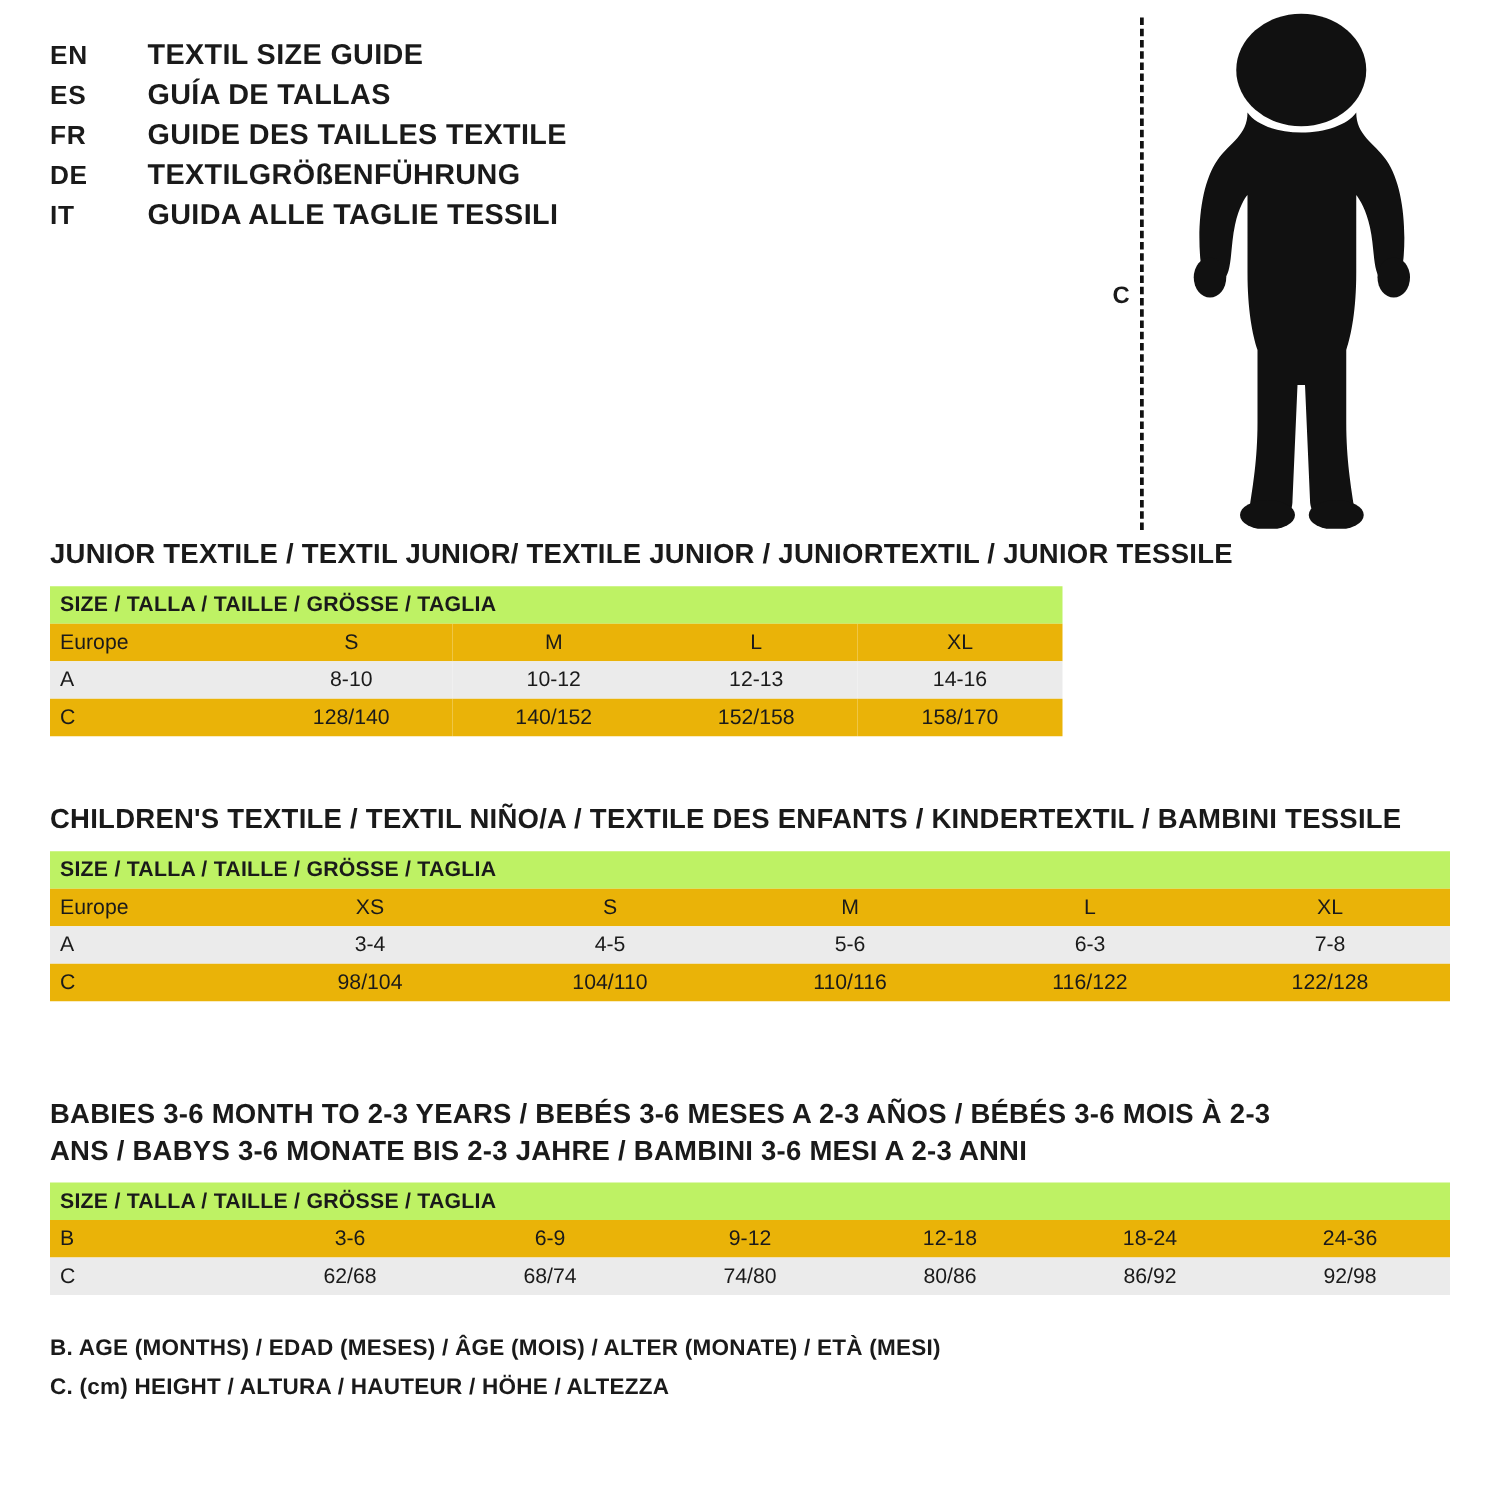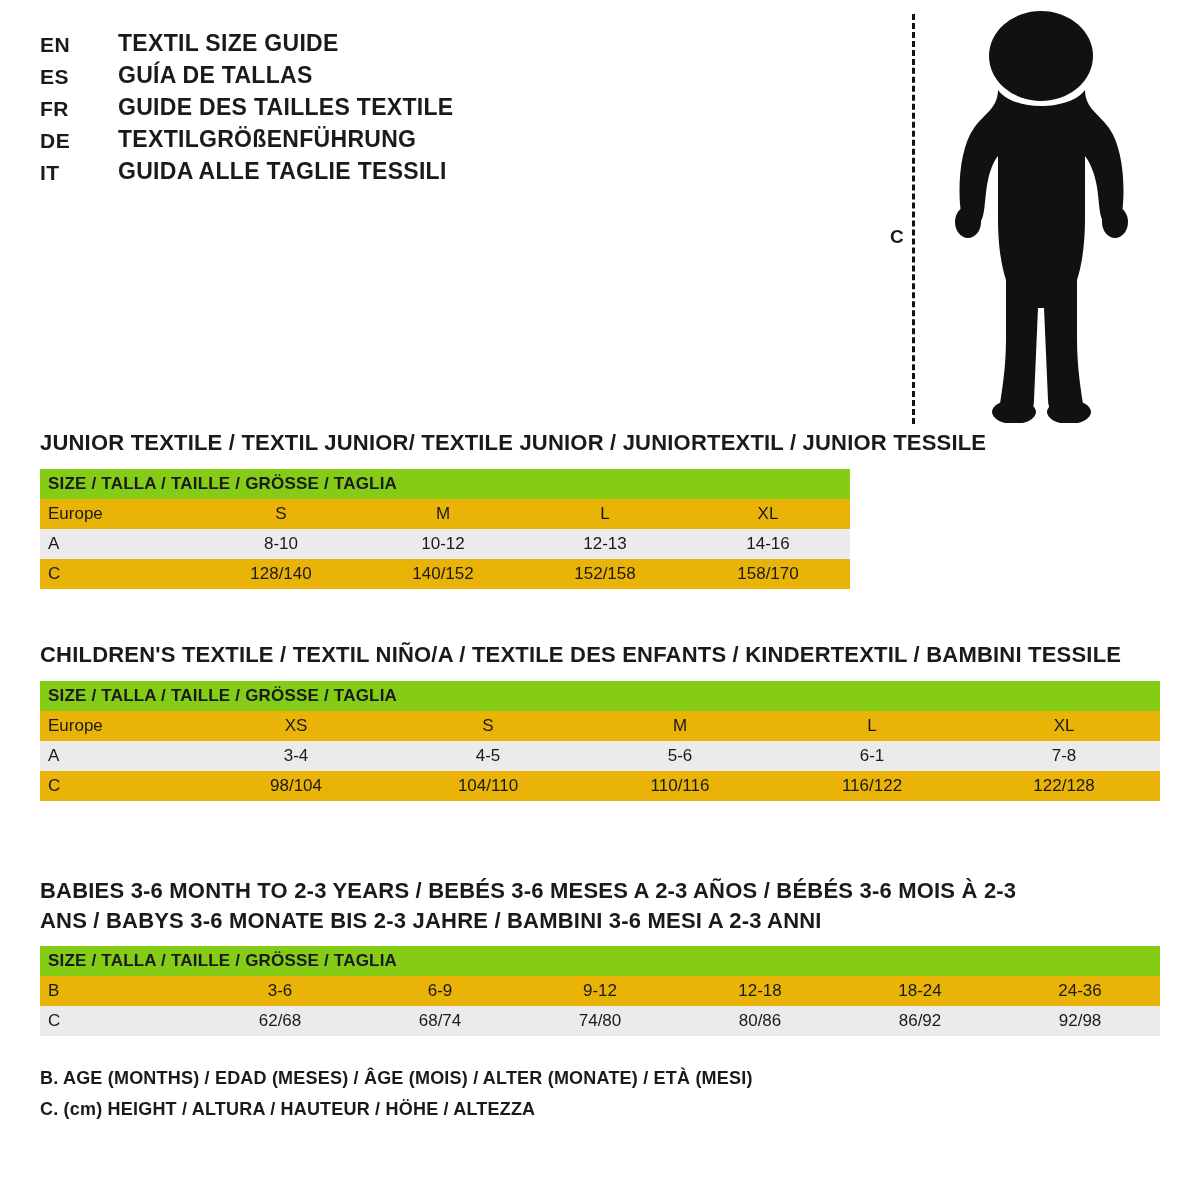--- a/index.html
+++ b/index.html
@@ -87,21 +87,21 @@
     border-collapse: collapse;
     table-layout: fixed;
   }
   table.size-table td {
     font-size: 17px;
     height: 30px;
     padding: 0 6px;
     vertical-align: middle;
   }
   .hdr-row td {
-    background: #84cc16;
+    background: #bef264;
     font-weight: 700;
     font-size: 17px;
     letter-spacing: 0.2px;
   }
   .row-light td { background: #eab308; }
   .row-grey td  { background: #ebebeb; }
   .col-label {
     text-align: left;
     padding-left: 8px !important;
   }
@@ -231,21 +231,21 @@
       <td class="cell-val">S</td>
       <td class="cell-val">M</td>
       <td class="cell-val">L</td>
       <td class="cell-val">XL</td>
     </tr>
     <tr class="row-grey">
       <td class="col-label">A</td>
       <td class="cell-val">3-4</td>
       <td class="cell-val">4-5</td>
       <td class="cell-val">5-6</td>
-      <td class="cell-val">6-1</td>
+      <td class="cell-val">6-3</td>
       <td class="cell-val">7-8</td>
     </tr>
     <tr class="row-light">
       <td class="col-label">C</td>
       <td class="cell-val">98/104</td>
       <td class="cell-val">104/110</td>
       <td class="cell-val">110/116</td>
       <td class="cell-val">116/122</td>
       <td class="cell-val">122/128</td>
     </tr>

